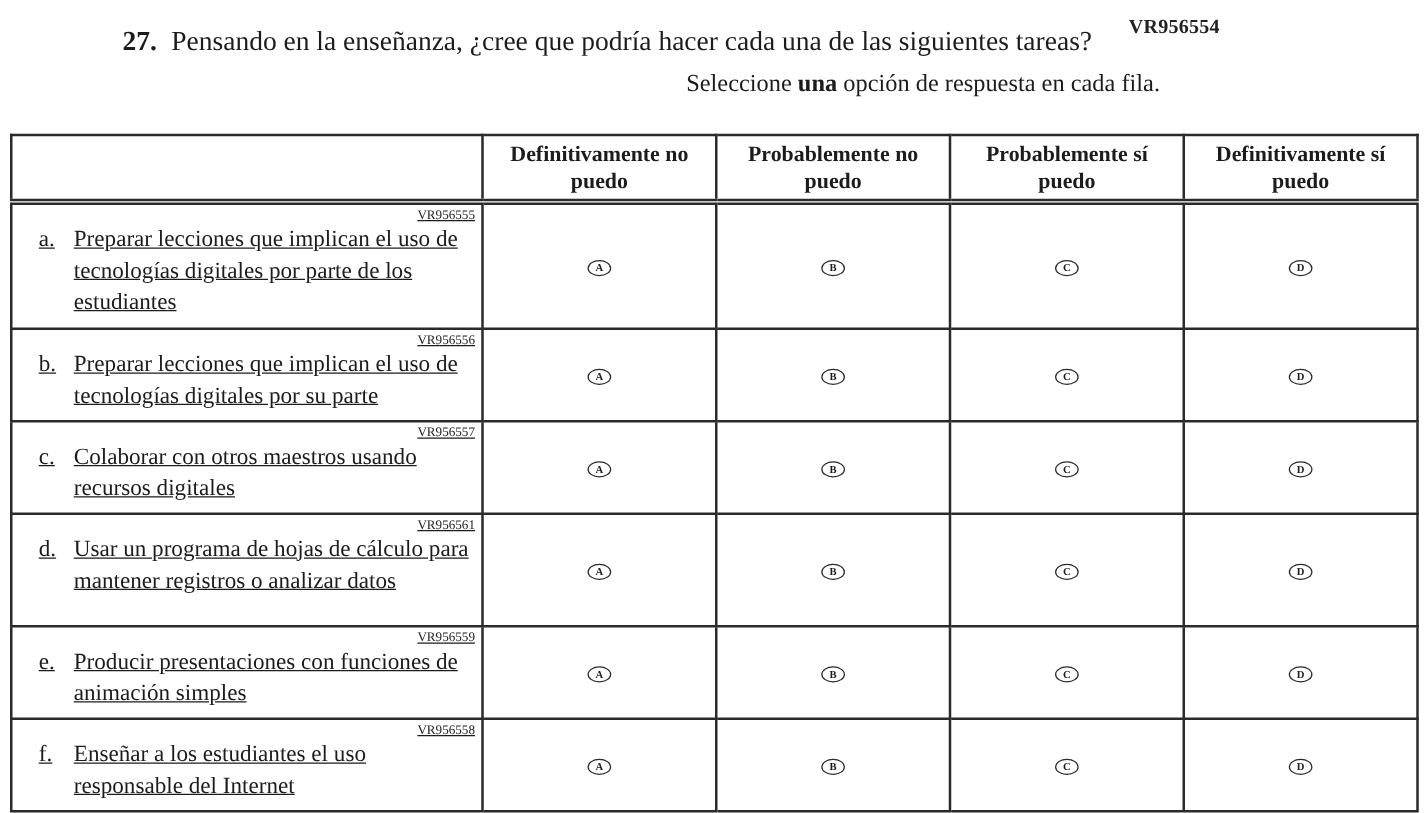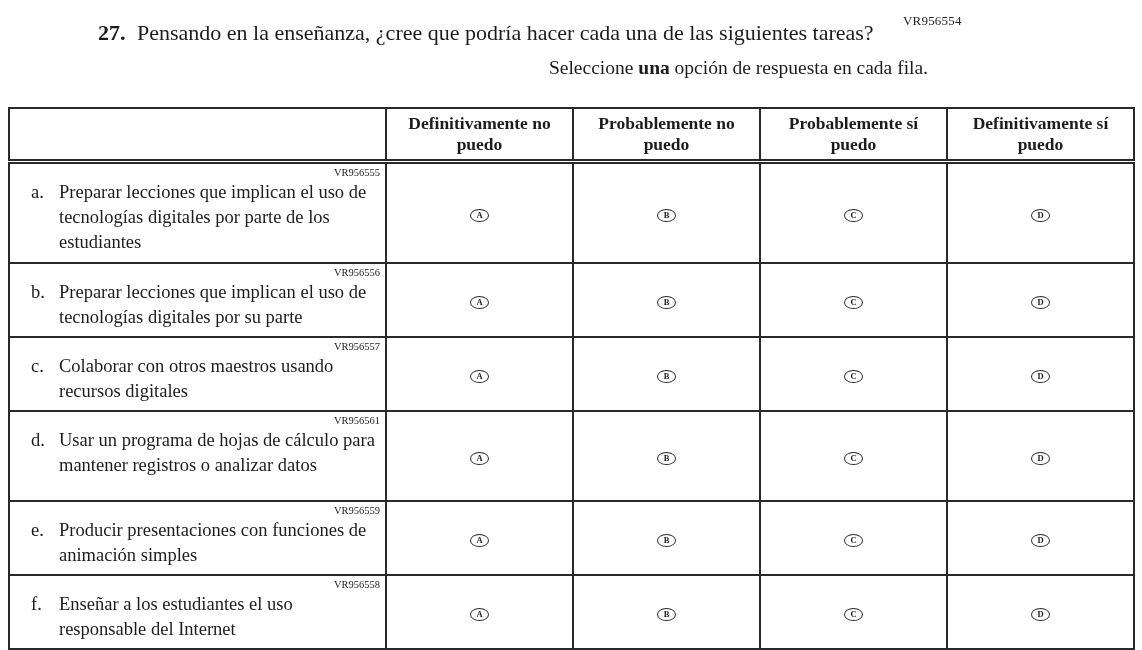--- a/index.html
+++ b/index.html
@@ -9,21 +9,21 @@
     font-family: "Liberation Serif", "DejaVu Serif", serif;
     color: #1c1c1e;
     position: relative;
     overflow: hidden;
   }
   .page { position: absolute; inset: 0; }
 
   
   .top-code {
     position: absolute; left: 903px; top: 13px;
-    font-size: 13px; letter-spacing: 0.2px; color: #232325;
+    font-size: 16px; letter-spacing: 0.2px; color: #232325; font-weight: bold;
   }
 
   
   .question { position: absolute; left: 98px; top: 20px; width: 830px; }
   .q-line1 { display: flex; font-size: 22px; line-height: 26px; }
   .q-num { font-weight: bold; width: 39px; flex: none; }
   .q-line2 { margin-left: 39px; margin-top: 9px; font-size: 19.5px; line-height: 26px; text-align: right; }
 
   
   table.grid {
@@ -38,21 +38,21 @@
   }
   table.grid th {
     height: 46px;
     font-size: 17.5px; line-height: 21px; font-weight: bold;
     text-align: center; vertical-align: middle;
     border-bottom: 5px double #2a2a2c;
     padding: 2px 4px;
   }
   table.grid tr:last-child td { border-bottom: 3px solid #2a2a2c; }
 
-  td.task-cell { vertical-align: top; }
+  td.task-cell { vertical-align: top; text-decoration: underline; }
   .vr-code {
     text-align: right; font-size: 10.5px; line-height: 13px;
     padding: 2px 5px 0 0; color: #232325;
   }
   .task-item {
     display: flex; padding: 1px 4px 6px 21px;
     font-size: 18.5px; line-height: 25px;
   }
   .task-letter { width: 28px; flex: none; }
   .task-text { flex: 1; }

